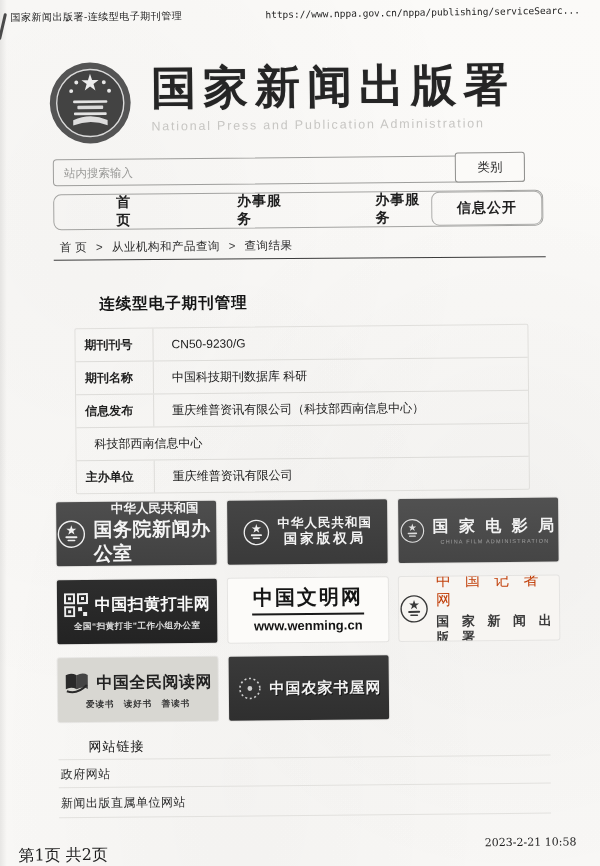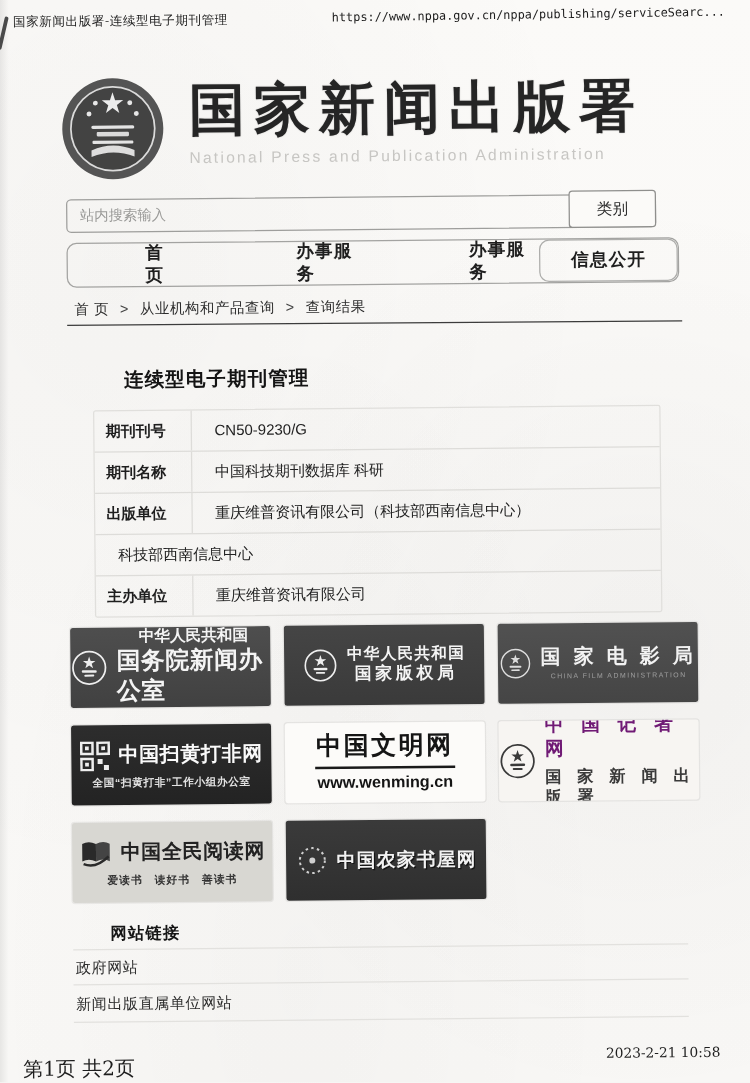--- a/index.html
+++ b/index.html
@@ -88,28 +88,28 @@
   .cop-l1{font-size:12.5px;letter-spacing:1px;}
   .cop-l2{font-size:13.5px;letter-spacing:3px;}
   .film-l1{font-size:16px;letter-spacing:3px;font-weight:bold;color:#f2f2f2;}
   .film-l2{font-size:5.5px;letter-spacing:1.2px;color:rgba(255,255,255,.45);margin-top:2px;}
   .sh-top{display:flex;align-items:center;}
   .sh-l1{font-size:16px;font-weight:bold;color:#fafafa;letter-spacing:.5px;}
   .sh-l2{font-size:8.5px;color:#e2e2e2;margin-top:4px;letter-spacing:.5px;font-weight:bold;}
   .wm-l1{font-size:20px;font-weight:900;color:#151515;letter-spacing:2px;}
   .wm-div{width:112px;border-top:2px solid #1a1a1a;margin:3px 0 3px;}
   .wm-l2{font-size:13px;font-weight:bold;color:#141414;}
-  .jz-l1{font-size:15px;font-weight:bold;color:#701a75;letter-spacing:5px;}
+  .jz-l1{font-size:15px;font-weight:normal;color:#c2410c;letter-spacing:5px;}
   .jz-l2{font-size:13px;color:#3a3a3a;letter-spacing:4.5px;margin-top:4px;font-weight:bold;}
   .yd-l1{font-size:16px;font-weight:800;color:#222;letter-spacing:.5px;}
   .yd-l2{font-size:8.5px;font-weight:bold;color:#333;margin-top:4px;letter-spacing:1px;word-spacing:6px;}
   .nj-l1{font-size:15px;font-weight:bold;color:#f2f2f2;letter-spacing:1px;text-shadow:1px 1px 0 rgba(0,0,0,.6);}
 
   
-  .links-heading{position:absolute;top:736px;left:85px;font-size:13px;font-weight:bold;color:#161616;letter-spacing:1px;}
+  .links-heading{position:absolute;top:736px;left:85px;font-size:13px;font-weight:normal;color:#161616;letter-spacing:1px;}
   .hairline{position:absolute;left:55px;width:492px;border-top:1px solid #e2e1de;}
   .hl-a{top:757px;}
   .hl-b{top:785px;}
   .hl-c{top:815px;}
   .link-item{position:absolute;left:57px;font-size:12px;color:#2d2d2d;cursor:pointer;letter-spacing:.5px;}
   .li-a{top:764px;}
   .li-b{top:793px;}
 </style>
 </head>
 <body>
@@ -169,21 +169,21 @@
     <div class="info-table">
       <div class="trow">
         <div class="tlabel">期刊刊号</div>
         <div class="tvalue">CN50-9230/G</div>
       </div>
       <div class="trow">
         <div class="tlabel">期刊名称</div>
         <div class="tvalue">中国科技期刊数据库 科研</div>
       </div>
       <div class="trow">
-        <div class="tlabel">出版单位</div>
+        <div class="tlabel">信息发布</div>
         <div class="tvalue">重庆维普资讯有限公司（科技部西南信息中心）</div>
       </div>
       <div class="trow">
         <div class="tvalue">科技部西南信息中心</div>
       </div>
       <div class="trow">
         <div class="tlabel">主办单位</div>
         <div class="tvalue">重庆维普资讯有限公司</div>
       </div>
     </div>

